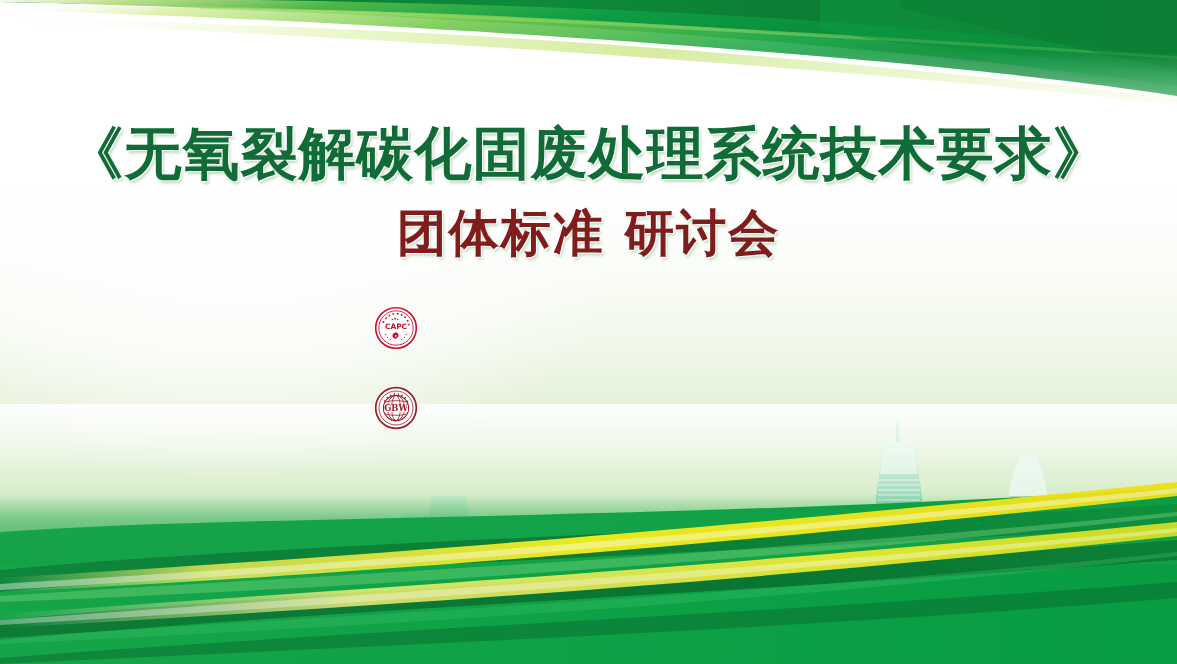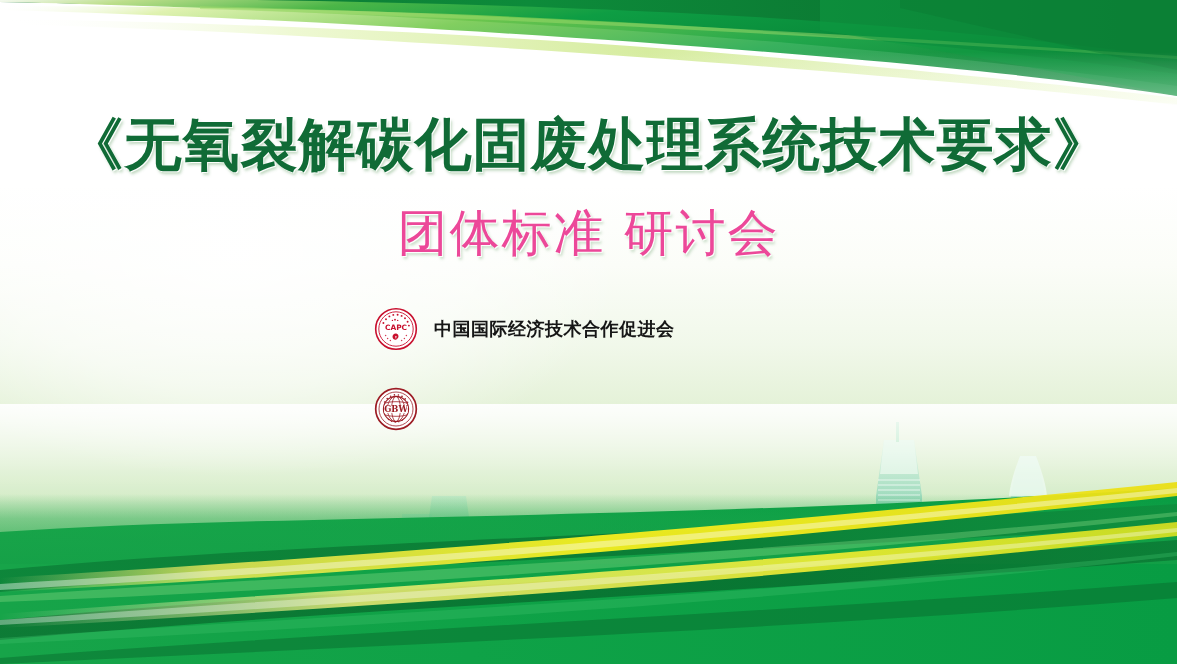--- a/index.html
+++ b/index.html
@@ -44,52 +44,52 @@
   .skyline svg{display:block;width:1177px;height:260px;}
 
   
   .bottom-band{position:absolute;left:0;bottom:0;width:1177px;height:190px;}
   .bottom-band svg{display:block;width:1177px;height:190px;}
 
   
   .content{position:absolute;left:0;top:0;width:1177px;height:664px;}
 
   .title-main{
-    position:absolute;left:0;top:108px;width:1177px;
+    position:absolute;left:0;top:117px;width:1177px;
     text-align:center;
     font-family:"DejaVu Sans","Liberation Sans",sans-serif;
     font-weight:700;
     font-size:57px;
     line-height:72px;
     letter-spacing:1px;
     color:#106b36;
     text-shadow:
       1px 1px 0 rgba(255,255,255,0.95),
       2px 3px 3px rgba(120,170,120,0.45),
       -1px -1px 0 rgba(255,255,255,0.7);
     white-space:nowrap;
   }
   .title-sub{
     position:absolute;left:0;top:200px;width:1177px;
     text-align:center;
     font-family:"DejaVu Sans","Liberation Sans",sans-serif;
-    font-weight:400;
+    font-weight:700;
     font-size:50px;
     line-height:66px;
     letter-spacing:2px;
-    color:#ec4899;
+    color:#7f1d1d;
     text-shadow:
       1px 1px 0 rgba(255,255,255,0.95),
       2px 3px 3px rgba(120,170,120,0.40),
       -1px -1px 0 rgba(255,255,255,0.7);
     white-space:nowrap;
   }
 
   .orgs{position:absolute;left:374px;top:306px;width:740px;}
-  .org-row{display:flex;align-items:center;height:46px;}
+  .org-row{display:flex;height:46px;text-decoration:underline;}
   .org-row.second{margin-top:34px;}
   .seal{width:44px;height:44px;flex:0 0 44px;position:relative;}
   .seal svg{display:block;width:44px;height:44px;}
   .org-label{
     margin-left:16px;
     font-family:"DejaVu Sans","Liberation Sans",sans-serif;
     font-size:18px;
     font-weight:700;
     color:#161616;
     letter-spacing:0.5px;
@@ -418,21 +418,20 @@
             <g fill="#c8102e" opacity=".8">
               <circle cx="11.6" cy="28.6" r="0.75"></circle>
               <circle cx="13.6" cy="31.4" r="0.75"></circle>
               <circle cx="16.4" cy="33.6" r="0.75"></circle>
               <circle cx="27.6" cy="33.6" r="0.75"></circle>
               <circle cx="30.4" cy="31.4" r="0.75"></circle>
               <circle cx="32.4" cy="28.6" r="0.75"></circle>
             </g>
           </svg>
         </span>
-        <span class="org-label">中国国际经济技术合作促进会</span>
       </div>
 
       <div class="org-row second">
         <span class="seal">
           <svg viewBox="0 0 44 44" xmlns="http://www.w3.org/2000/svg">
             <circle cx="22" cy="22" r="21" fill="#ffffff"></circle>
             <circle cx="22" cy="22" r="20.3" fill="none" stroke="#9c1c24" stroke-width="1.7"></circle>
             <circle cx="22" cy="22" r="17.0" fill="none" stroke="#9c1c24" stroke-width="0.8"></circle>
 
             <circle cx="22" cy="22" r="12.6" fill="none" stroke="#9c1c24" stroke-width="1.1"></circle>

